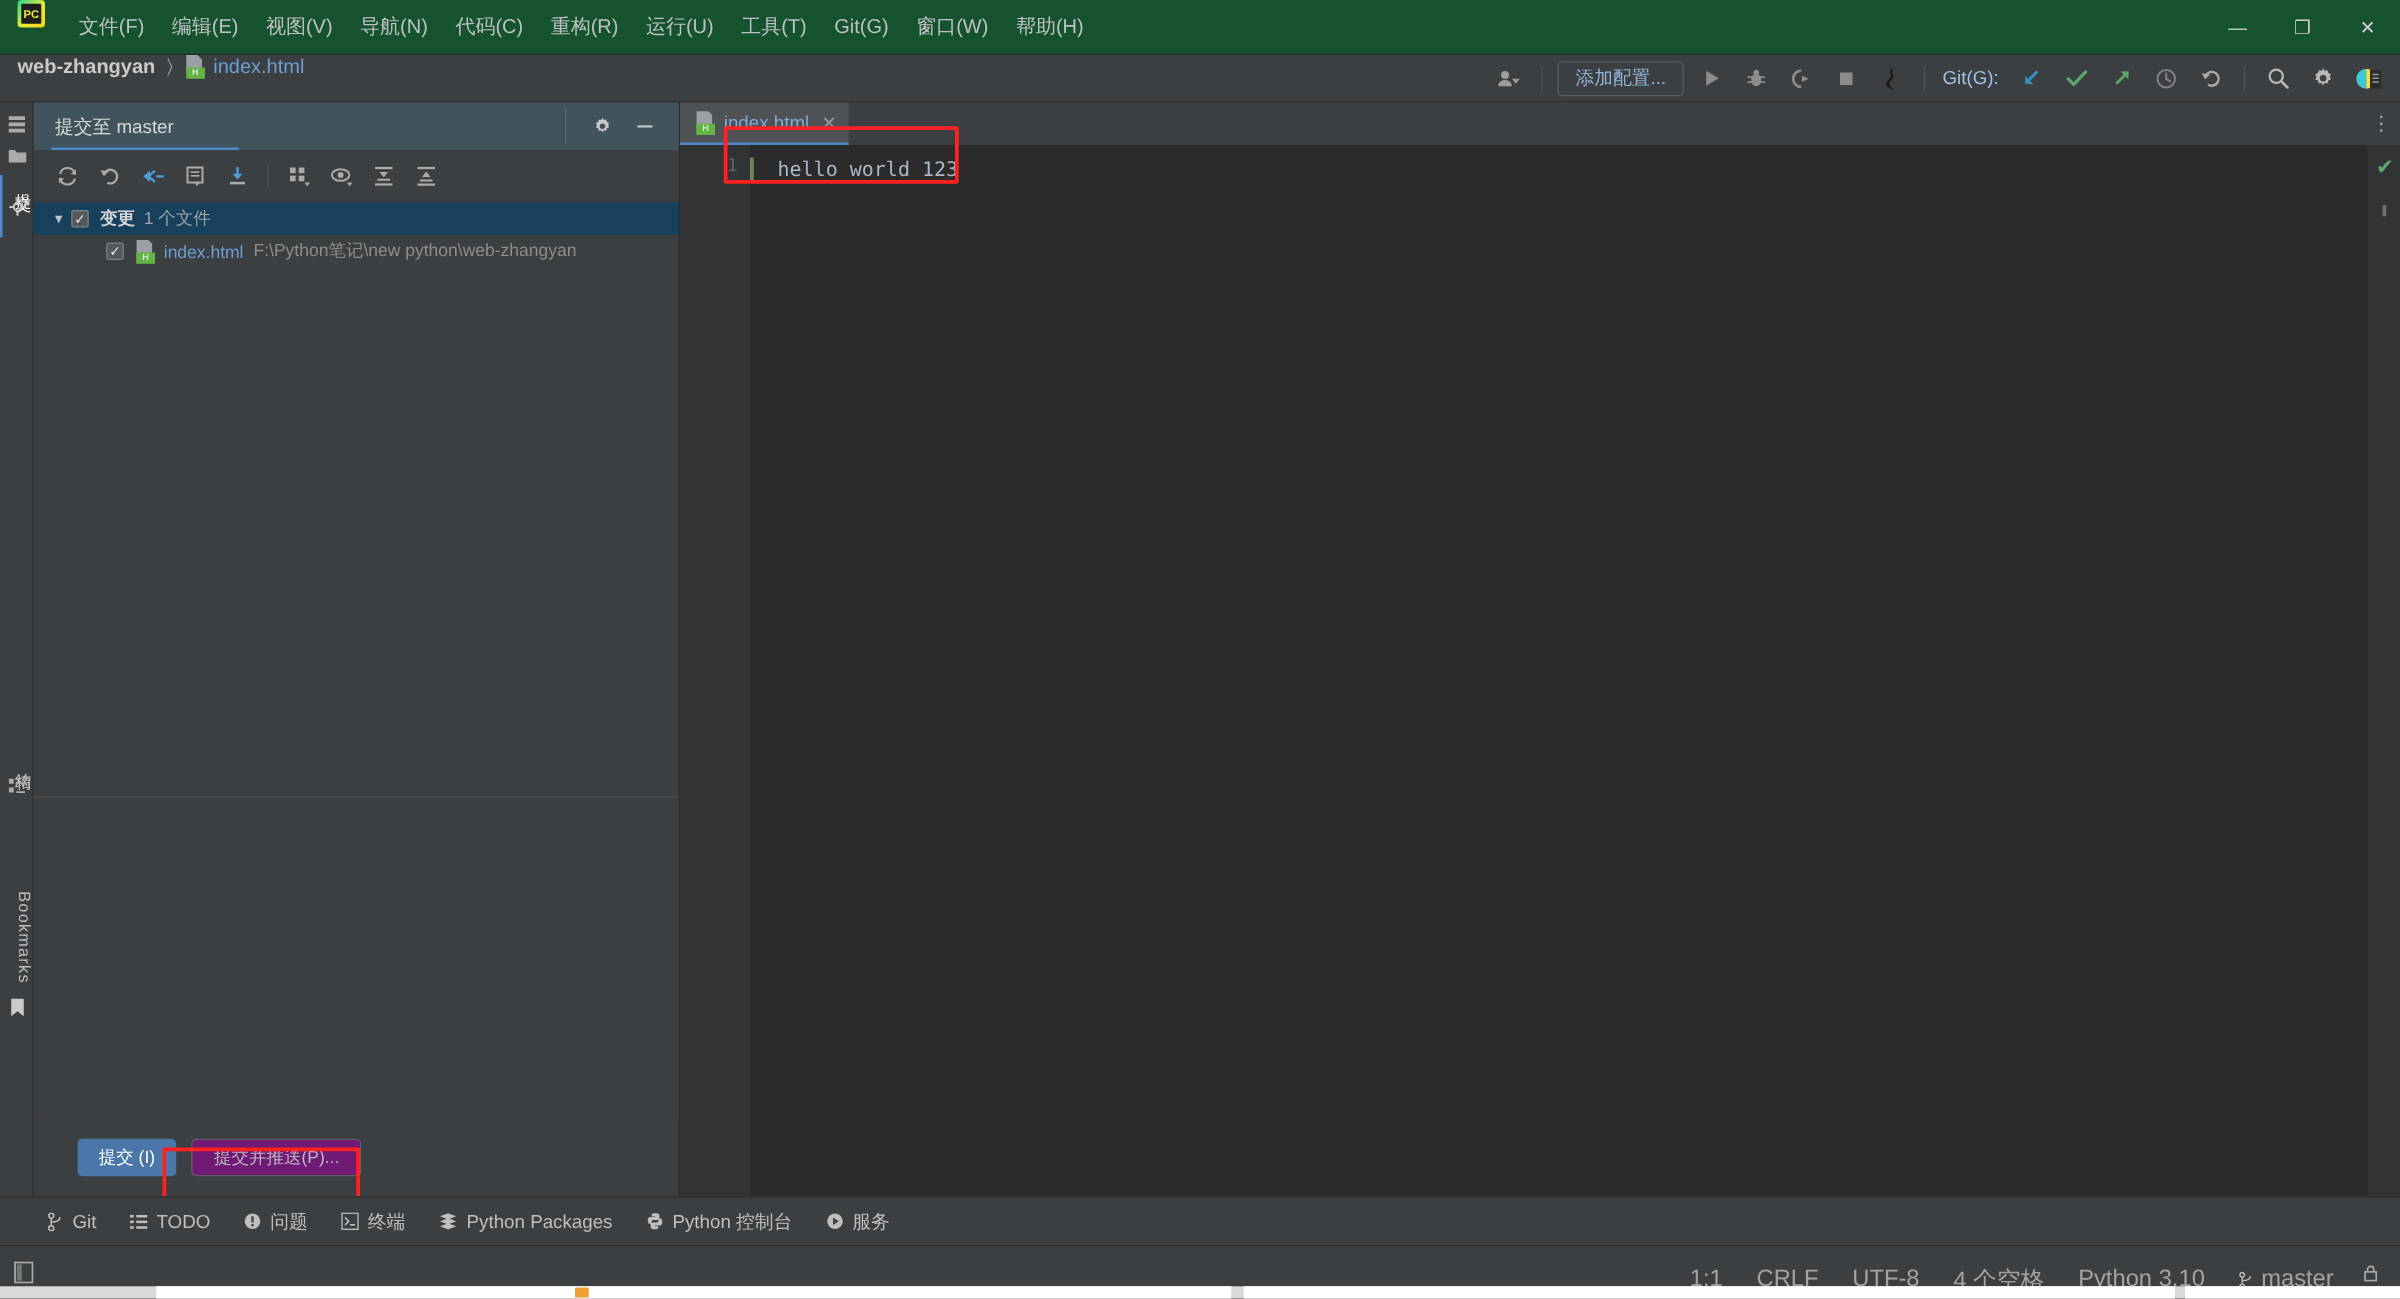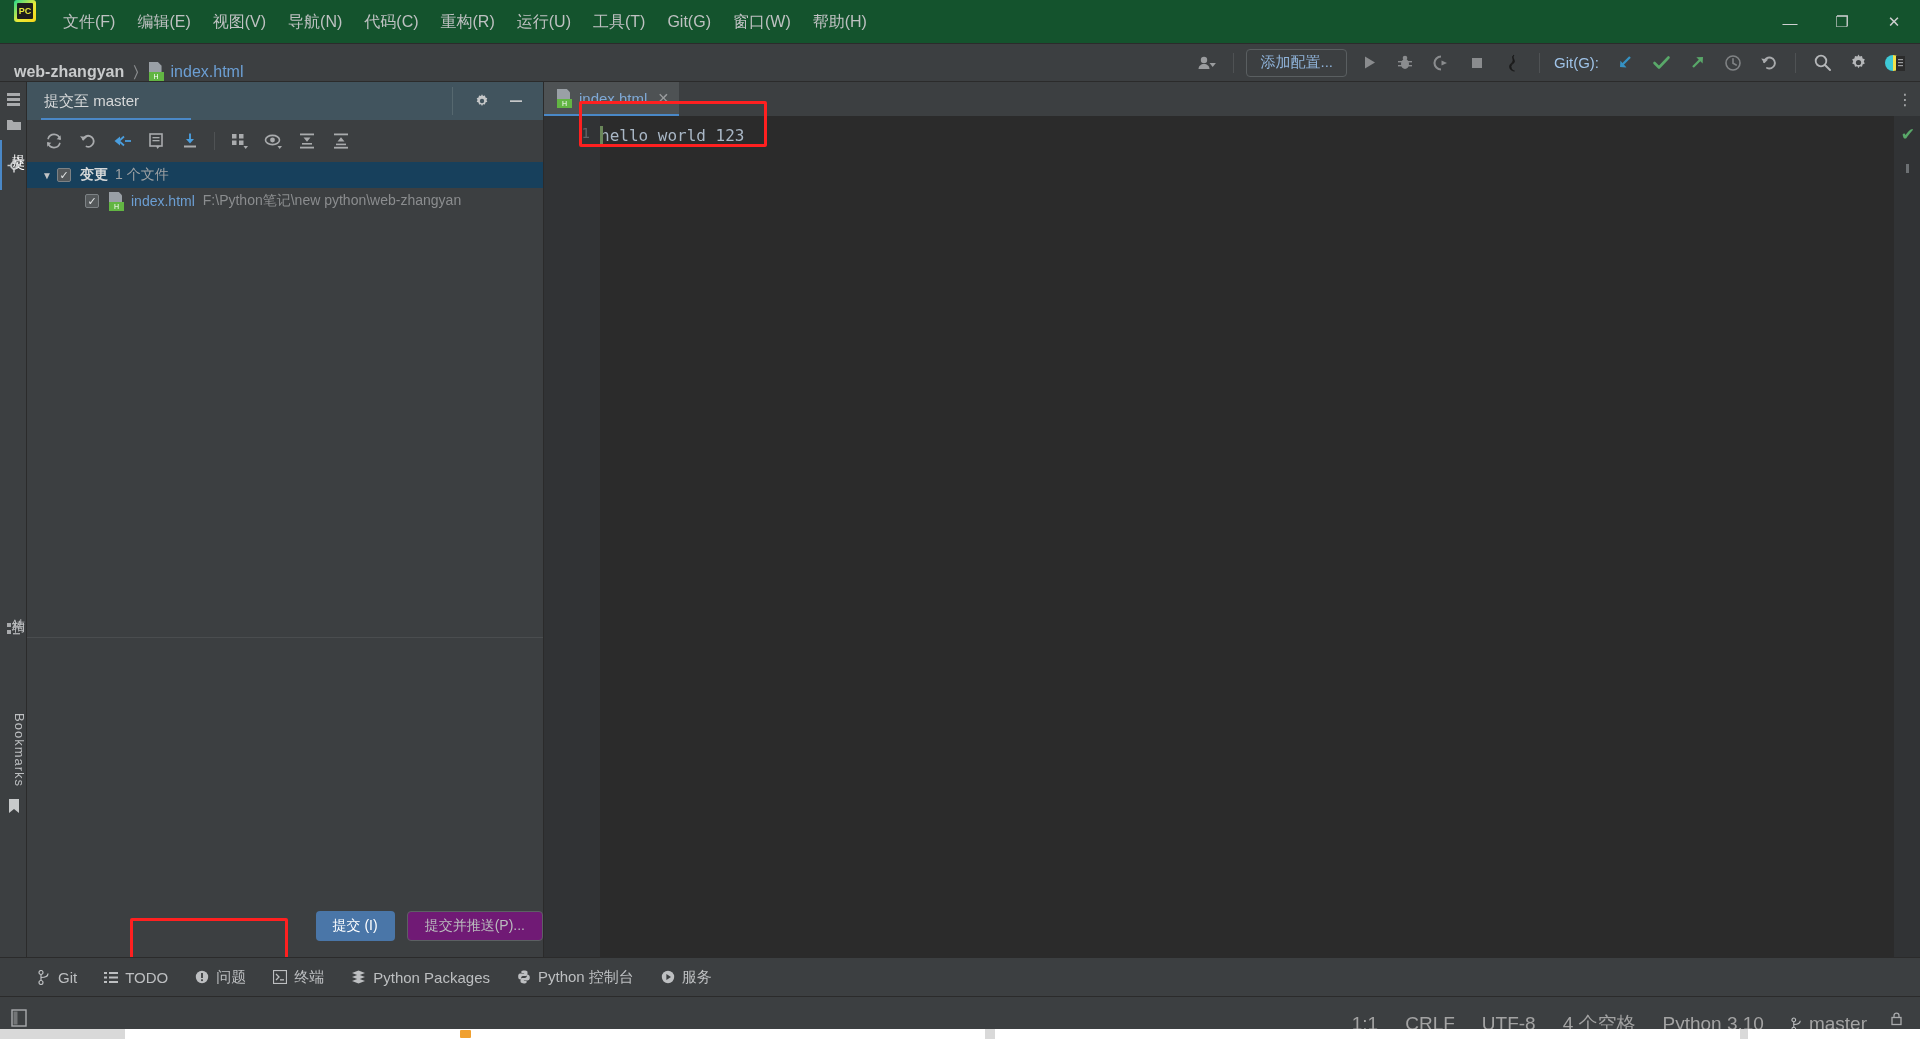--- a/index.html
+++ b/index.html
@@ -42,21 +42,21 @@
   }
   .win-ctrls { margin-left:auto; display:flex; height:100%; z-index:2; }
   .win-btn {
     width: 52px; height: 44px; display:flex; align-items:center; justify-content:center;
     color:#cfd0d1; font-size: 15px;
   }
 
   
   .navbar {
     position: absolute; top: 44px; left: 0; width: 1920px; height: 38px;
-    background: #3c3f41; display: flex; align-items: flex-end;
+    background: #3c3f41; display: flex; align-items: flex-start;
     border-bottom: 1px solid #2b2b2b;
   }
   .crumb-wrap { display:flex; align-items:center; margin-left: 14px; }
   .crumb-proj { font-size: 16px; font-weight: bold; color: #c9cbcc; }
   .crumb-sep { margin: 0 9px; color: #8b8d8f; font-size: 16px; }
   .html-icon {
     width: 17px; height: 19px; position: relative; margin-right: 6px; flex:none;
   }
   .html-icon .pg {
     position:absolute; left:1px; top:0; width:13px; height:14px;
@@ -154,21 +154,21 @@
     width:14px;height:14px;border:1px solid #6f7477;background:#3c3f41;border-radius:2px;
     margin-right:8px; flex:none;
   }
   .amend-lbl { font-size:14px; color:#c3c5c7; }
   .amend-ico { width:26px;height:26px;display:flex;align-items:center;justify-content:center;color:#a9abad;font-size:14px;margin-left:10px; }
   .modified-lbl { margin-left:auto; margin-right:14px; font-size:14px; color:#5a9fd4; }
 
   .msg-area { flex:0 0 258px; background:#3c3f41; border-top:1px solid #4a4d4f; }
 
   .commit-btns {
-    height:62px; display:flex; align-items:center; padding-left:35px; gap:12px;justify-content:flex-end;
+    height:62px; display:flex; align-items:center; padding-left:35px; gap:12px;
   }
   .btn-primary {
     height:30px; padding:0 17px; background:#4a76a8; color:#ffffff; border:none;
     border-radius:4px; font-size:14px; font-family:"Liberation Sans",sans-serif;
   }
   .btn-secondary {
     height:30px; padding:0 17px; background:#701a75; color:#b9bbbd; border:1px solid #5c6063;
     border-radius:4px; font-size:14px; font-family:"Liberation Sans",sans-serif;
   }
 
@@ -189,21 +189,21 @@
   .gutter {
     position:absolute; left:0; top:0; bottom:0; width:56px; background:#313335;
     text-align:right; padding-top:9px; padding-right:10px;
     font-family:"DejaVu Sans Mono","Liberation Mono",monospace; font-size:14px; color:#606366;
   }
   .code-lines {
     position:absolute; left:56px; top:0; right:26px; bottom:0; padding-top:9px;
     font-family:"DejaVu Sans Mono","Liberation Mono",monospace; font-size:16px;
     color:#a9b7c6; line-height:21px;
   }
-  .code-line { position:relative; padding-left:0; }
+  .code-line { position:relative; padding-left:22px; }
   .caret-mark { position:absolute; left:0; top:1px; width:3px; height:18px; background:#6a8759; }
   .right-strip { position:absolute; right:0; top:0; bottom:0; width:26px; background:#313335; }
   .ok-check { position:absolute; right:5px; top:8px; color:#59a869; font-size:17px; }
   .strip-mark { position:absolute; right:11px; top:48px; width:3px; height:9px; background:#6c7073; }
 
   
   .redbox { position:absolute; border:3px solid #ff2020; border-radius:2px; pointer-events:none; }
 
   
   .bottombar {

